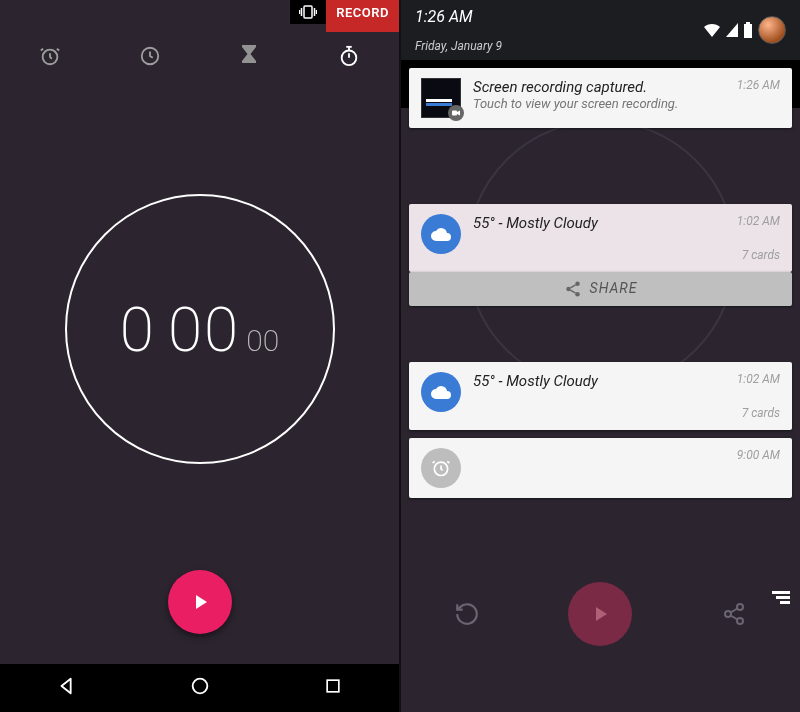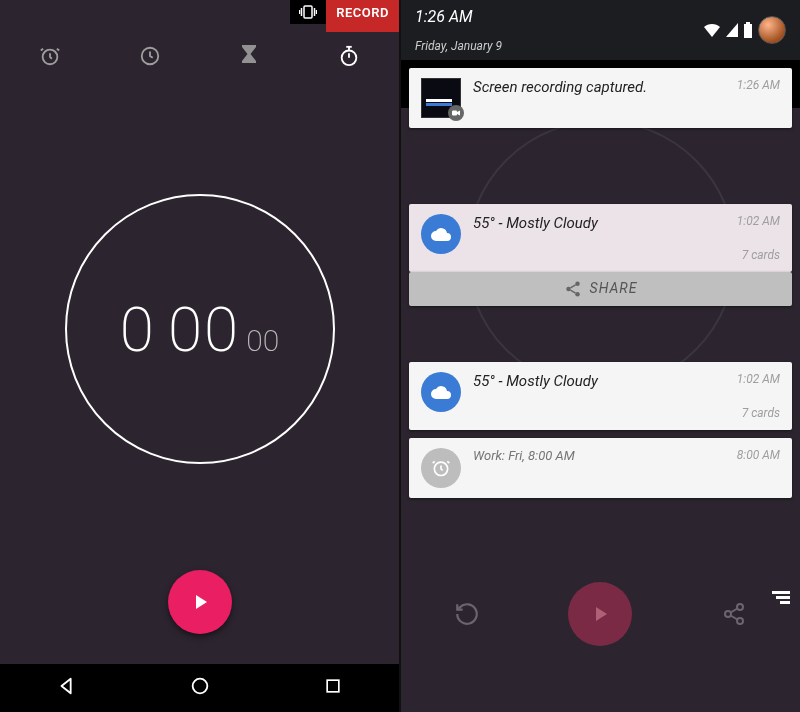--- a/index.html
+++ b/index.html
@@ -368,20 +368,21 @@
         <div class="bars"></div>
         <div class="rec">
             <svg width="8" height="8" viewBox="0 0 8 8">
               <rect x="0" y="1.5" width="5" height="5" rx="1" fill="#fff"></rect>
               <path d="M5 3 8 1.5v5L5 5z" fill="#fff"></path>
             </svg>
           </div>
       </div>
       <div class="ntxt">
         <div class="ntitle">Screen recording captured.</div>
+        <div class="nsub">Touch to view your screen recording.</div>
       </div>
       <div>
         <div class="ntime">1:26 AM</div>
       </div>
     </div>
 
     <div class="spacer-dark"></div>
 
     <div class="notif tinted">
       <div class="nicon" style="background:#3a7bd5">
@@ -428,24 +429,23 @@
     <div class="notif grey-icon">
       <div class="nicon">
         <svg width="20" height="20" viewBox="0 0 24 24" fill="none" stroke="#fff" stroke-width="2">
             <circle cx="12" cy="13" r="8"></circle>
             <path d="M12 9v4l2 2"></path>
             <path d="M4.5 4 2 6"></path>
             <path d="M19.5 4 22 6"></path>
           </svg>
       </div>
       <div class="ntxt">
-        <div class="nsub">Work: Fri, 8:00 AM</div>
       </div>
       <div>
-        <div class="ntime">8:00 AM</div>
+        <div class="ntime">9:00 AM</div>
       </div>
     </div>
 
   </div>
 
   <div class="settings-handle">
     <div></div>
       <div></div>
       <div></div>
   </div>

